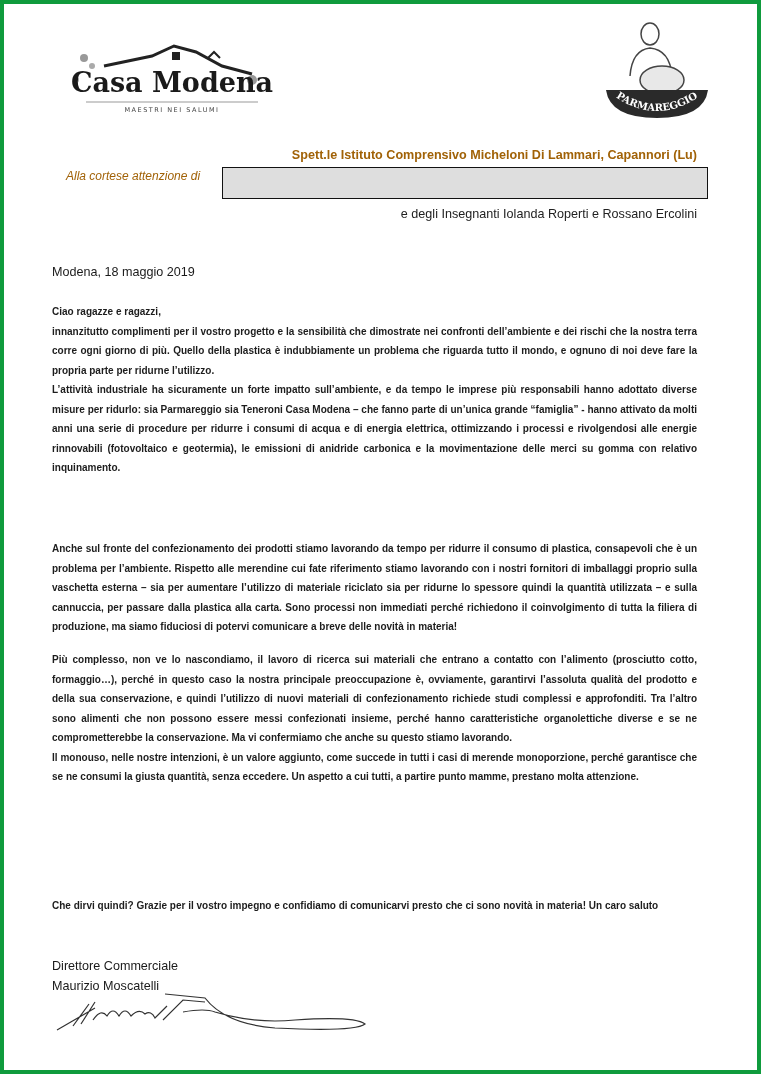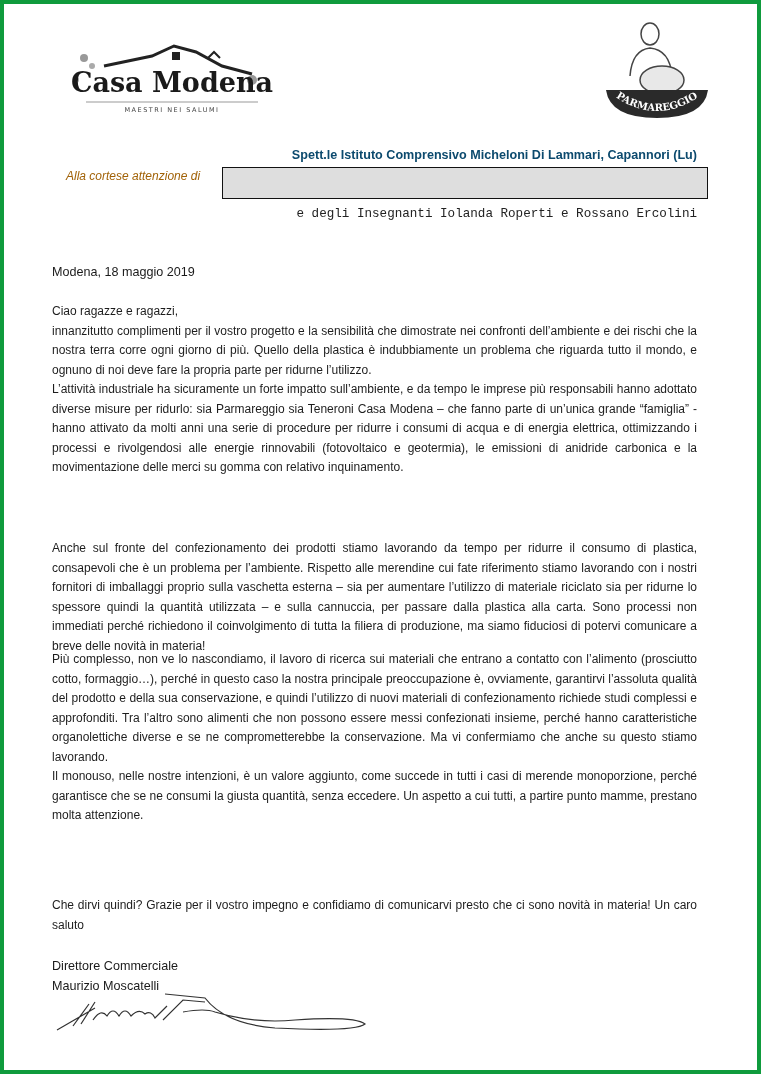--- a/index.html
+++ b/index.html
@@ -14,40 +14,40 @@
     box-sizing: border-box; border: 4px solid #0f9b3d;
   }
   .page { position: absolute; left: 0; top: 0; width: 761px; height: 778px; }
 
   
   .logo-cm { position: absolute; left: 62px; top: 40px; width: 220px; height: 78px; }
   .logo-pr { position: absolute; left: 600px; top: 18px; width: 120px; height: 100px; }
 
   .recipient {
     position: absolute; right: 64px; top: 148px;
-    font-size: 12.6px; font-weight: bold; color: #0c4a6e; white-space: nowrap;
+    font-size: 12.6px; font-weight: bold; color: #a16207; white-space: nowrap;
   }
   .attention-label {
     position: absolute; left: 66px; top: 169px;
     font-size: 12px; font-style: italic; color: #a16207;
   }
   .redacted {
     position: absolute; left: 222px; top: 167px; width: 486px; height: 32px;
     background: #dedede; border: 1px solid #111; box-sizing: border-box;
   }
   .teachers {
     position: absolute; right: 64px; top: 207px;
-    font-size: 12.6px; color: #222; white-space: nowrap; font-family: Liberation Mono, monospace;
+    font-size: 12.6px; color: #222; white-space: nowrap;
   }
 
   .date { position: absolute; left: 52px; top: 265px; font-size: 12.6px; }
 
   .body-text {
     position: absolute; left: 52px; width: 645px;
-    font-size: 12px; line-height: 19.5px; text-align: justify; color: #1d1d1d;
+    font-size: 10px; line-height: 19.5px; text-align: justify; color: #1d1d1d; font-weight: bold;
   }
   .body-text p { margin: 0; }
   .p1 { top: 302px; }
   .p2 { top: 494px; margin-top: 45px; }
   .p3 { top: 650px; }
   .p4 { top: 896px; }
 
   .closing { position: absolute; left: 52px; top: 957px; font-size: 12.6px; line-height: 19.5px; }
   .closing div { white-space: nowrap; }
 

